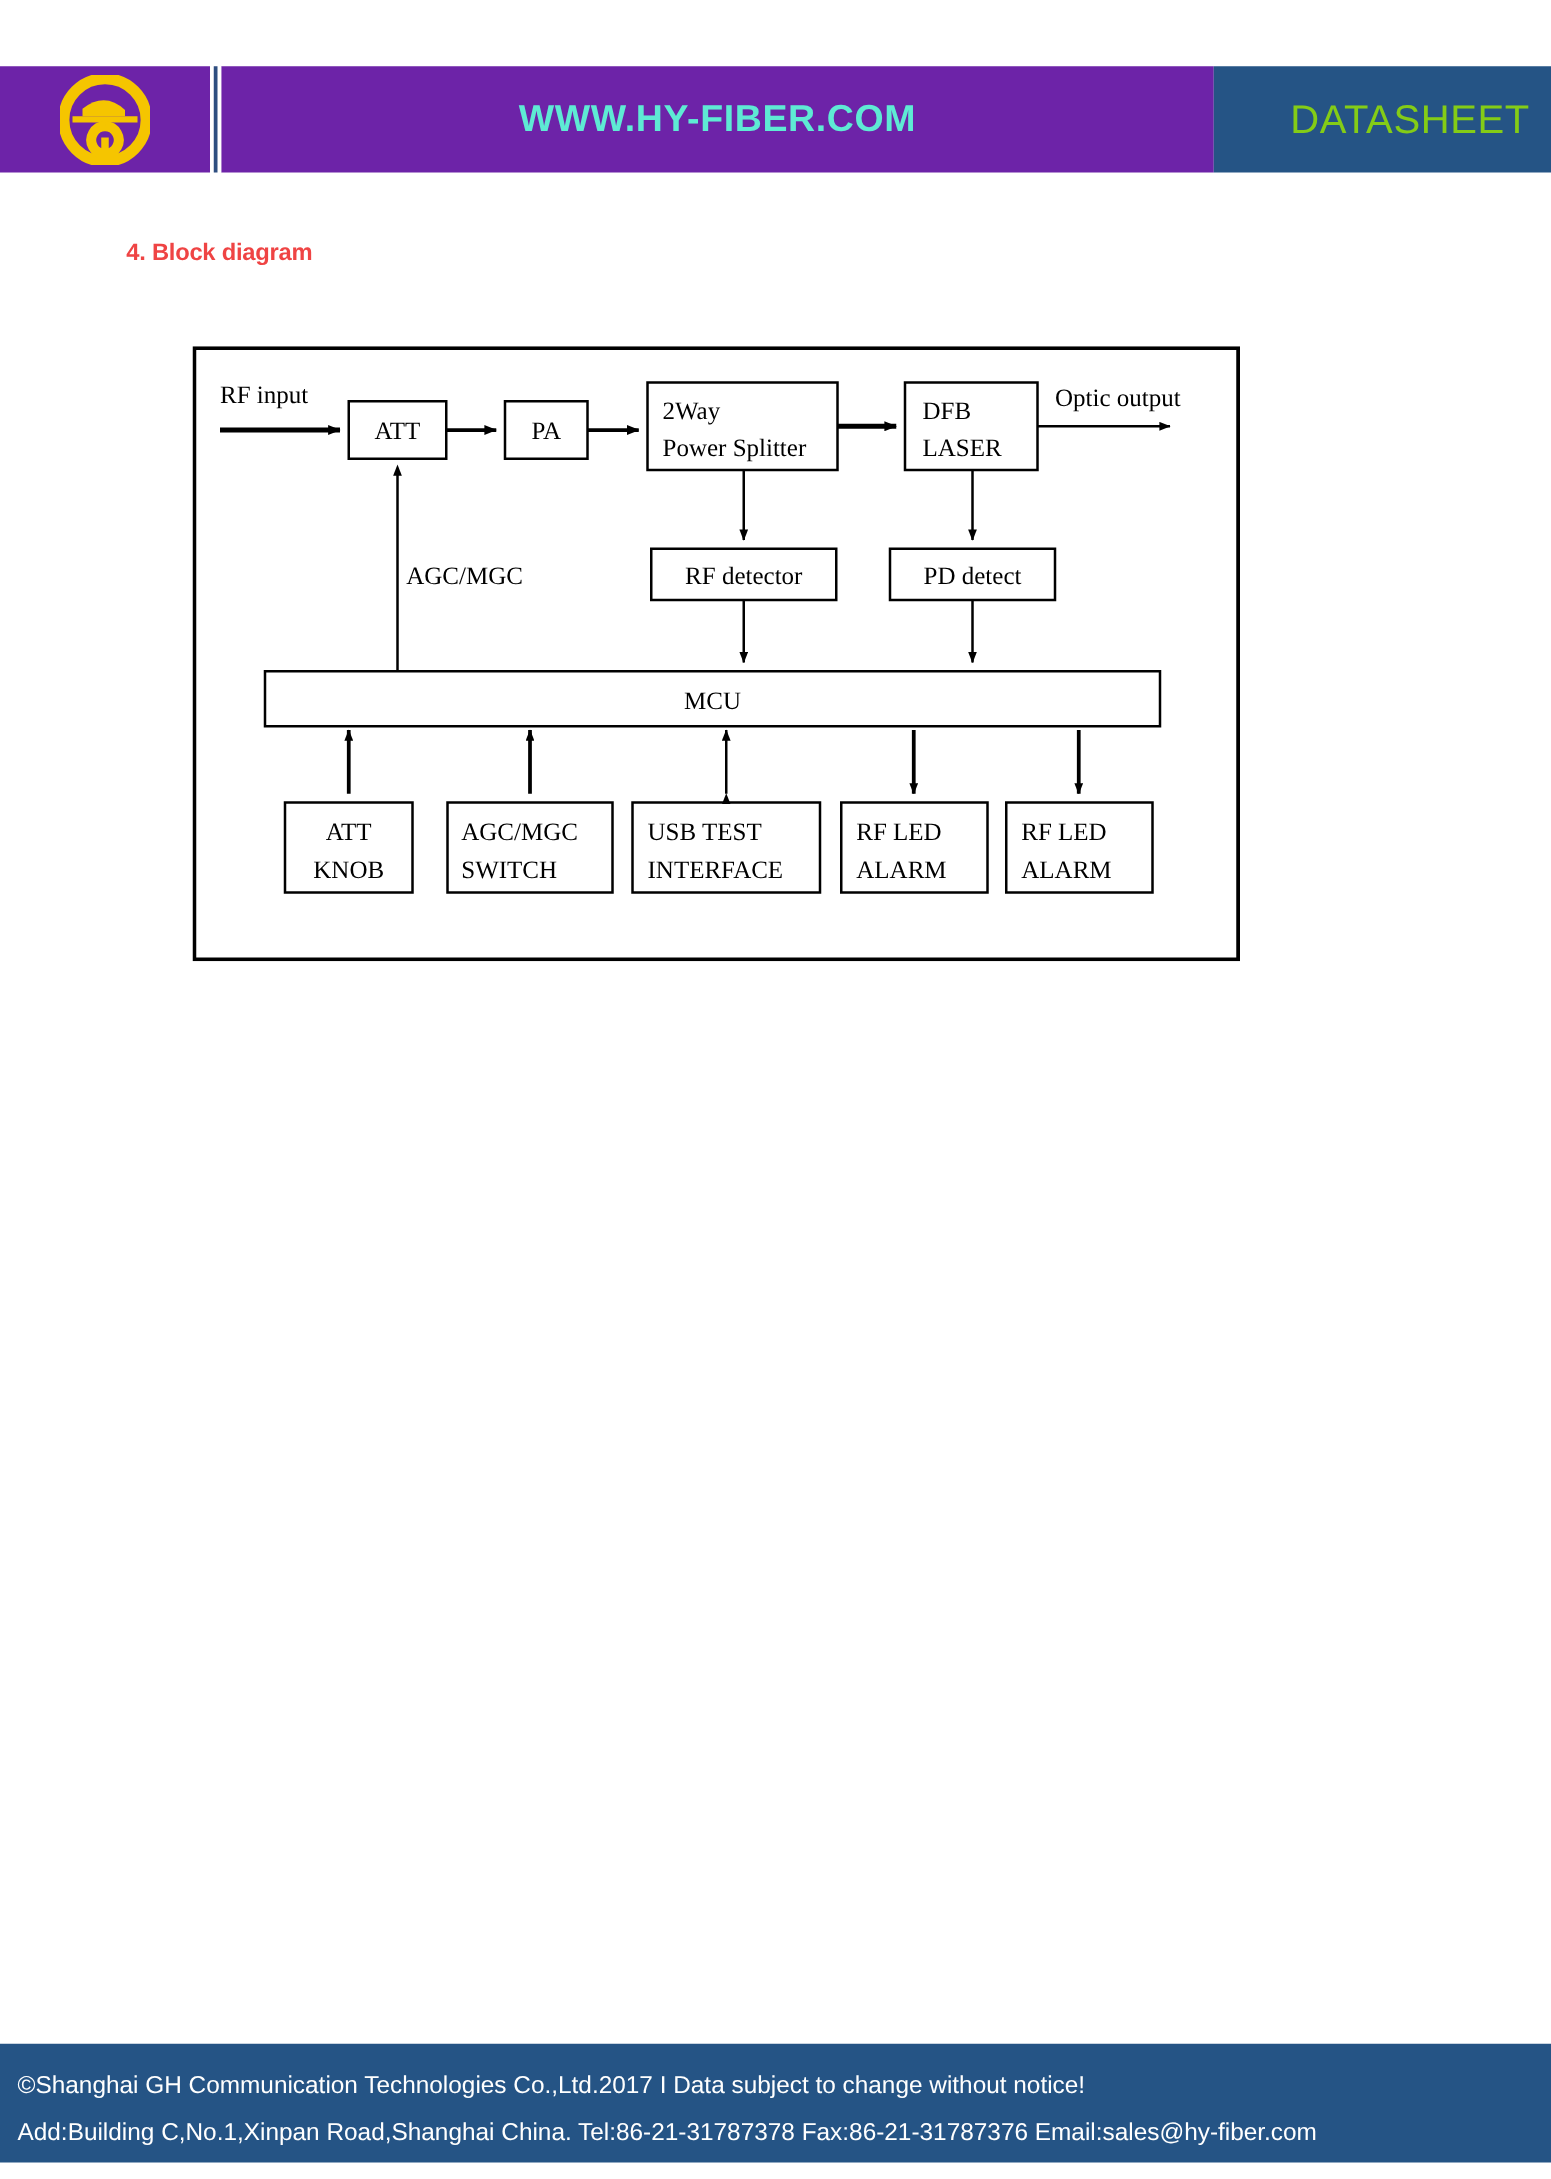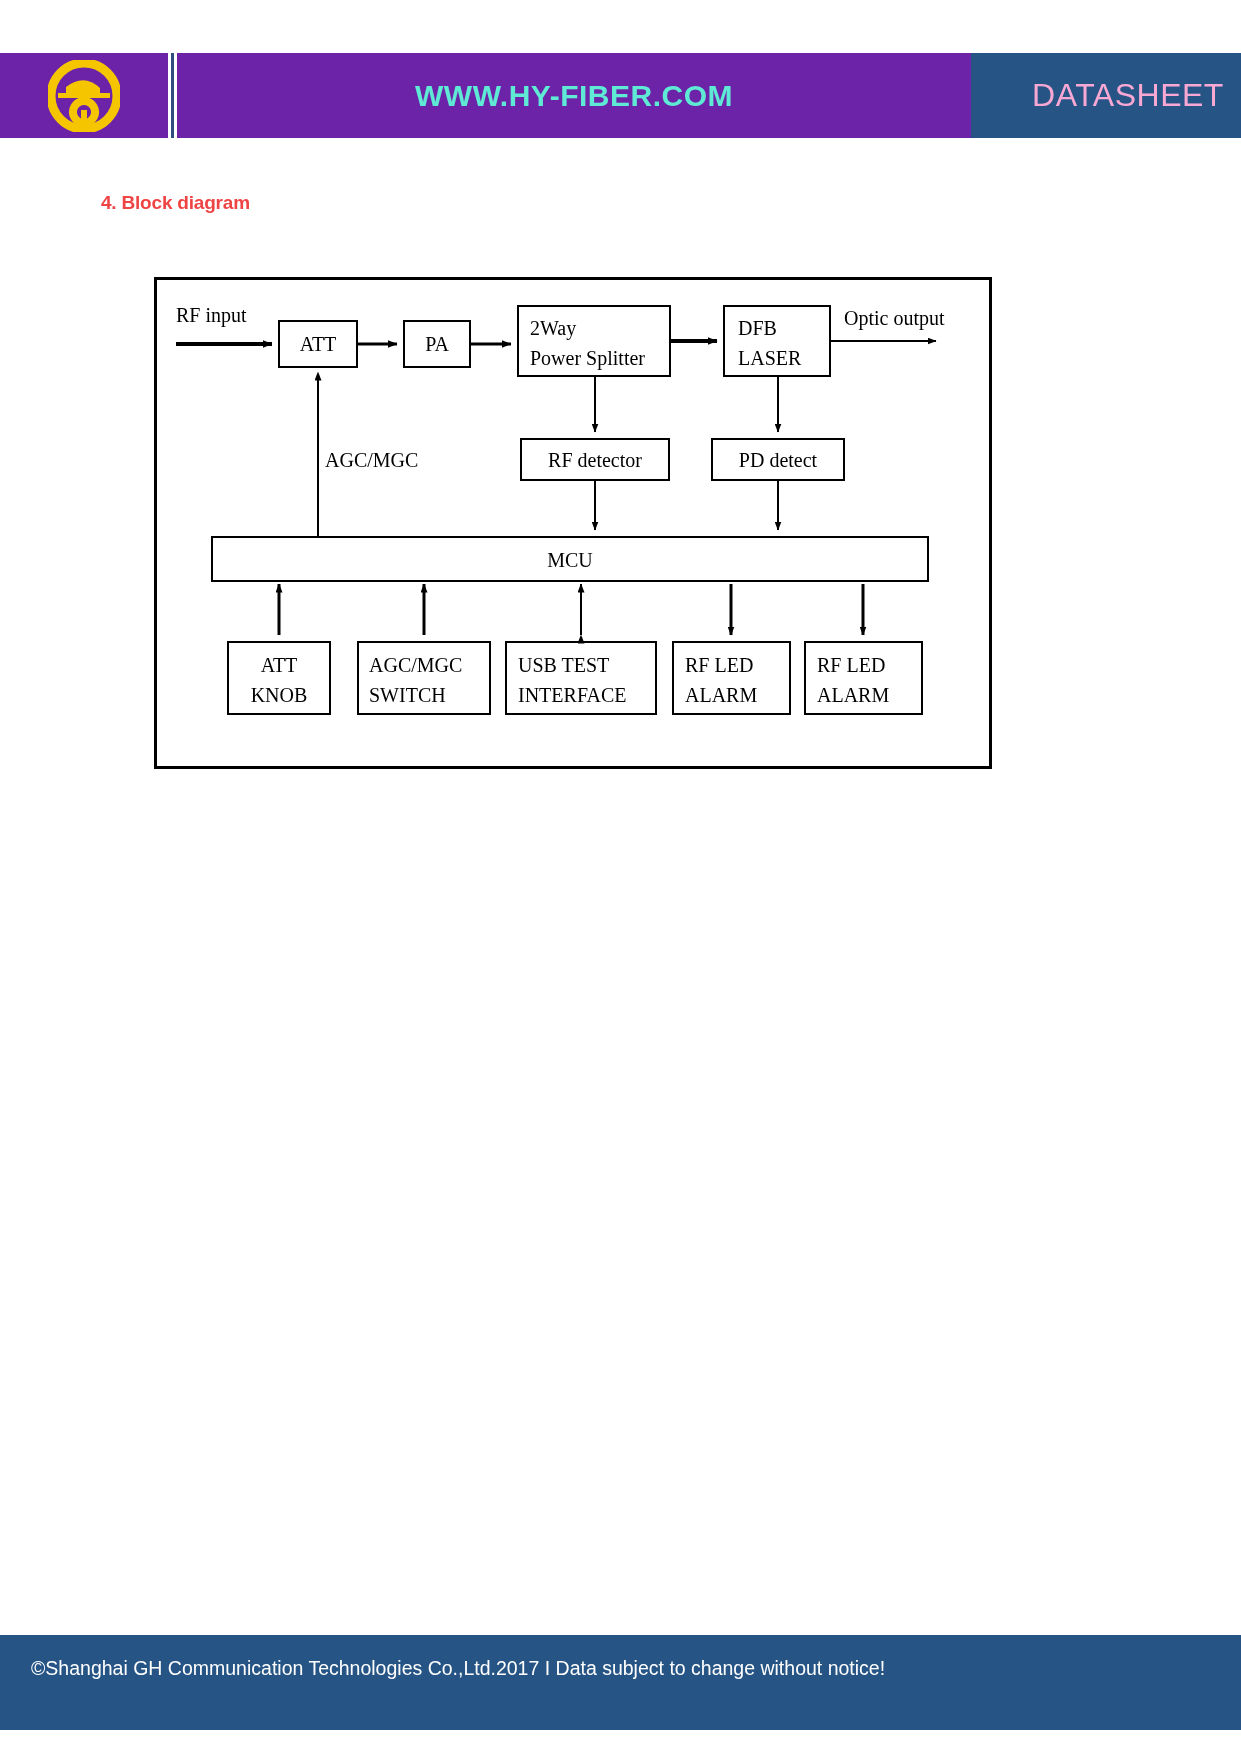--- a/index.html
+++ b/index.html
@@ -67,21 +67,21 @@
     font-family: "Liberation Sans", sans-serif;
   }
   .header-ds-pane {
     width: 270px;
     background: #255485;
     display: flex;
     align-items: center;
     justify-content: center;
   }
   .header-ds-text {
-    color: #f9a8d4;
+    color: #84cc16;
     font-size: 32px;
     font-weight: normal;
     letter-spacing: 0.5px;
     margin-left: 44px;
   }
 
   
   .section-title {
     position: absolute;
     left: 101px;
@@ -126,21 +126,20 @@
     background: #255485;
     padding: 14px 14px 0 14px;
     box-sizing: border-box;
   }
   .footer-line {
     color: #ffffff;
     font-size: 19.5px;
     line-height: 38px;
     white-space: nowrap;
     font-family: "Liberation Sans", sans-serif;
-    margin-left: 17px;
   }
 </style>
 </head>
 <body>
 
 <div class="header">
   <div class="header-logo-pane">
     <div class="logo-mark">
       <svg width="72" height="72" viewBox="0 0 72 72" aria-hidden="true">
         <circle cx="36" cy="36" r="33" fill="none" stroke="#F5C500" stroke-width="9"></circle>
@@ -246,13 +245,14 @@
     <text class="blk-text" x="531" y="395">RF LED</text>
     <text class="blk-text" x="531" y="425">ALARM</text>
 
     <text class="blk-text" x="663" y="395">RF LED</text>
     <text class="blk-text" x="663" y="425">ALARM</text>
   </svg>
 </div>
 
 <div class="footer">
   <div class="footer-line">©Shanghai GH Communication Technologies Co.,Ltd.2017 I Data subject to change without notice!</div>
+  <div class="footer-line">Add:Building C,No.1,Xinpan Road,Shanghai China. Tel:86-21-31787378  Fax:86-21-31787376   Email:sales@hy-fiber.com</div>
 </div>
 
 </body></html>

